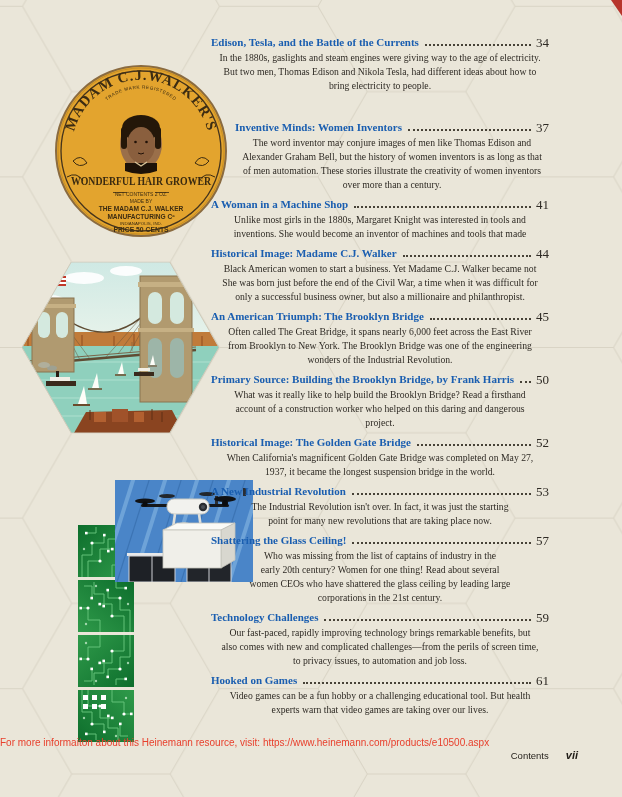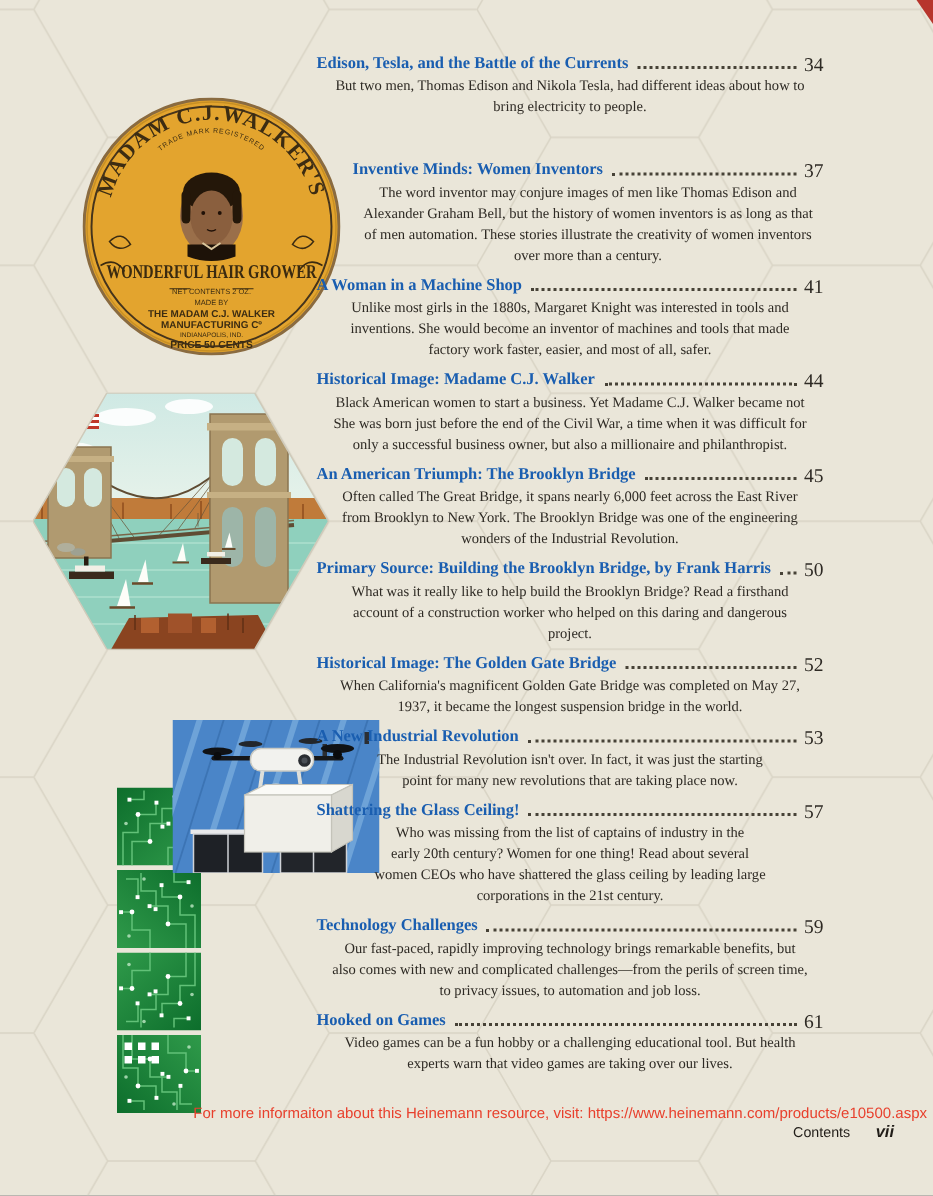--- a/index.html
+++ b/index.html
@@ -24,25 +24,25 @@
     color:#1a5eb0;margin-bottom:2px;cursor:pointer;
   }
   .head .t{white-space:nowrap;}
   .leader{flex:1;min-width:8px;margin:0 5px 3px 6px;border-bottom:2px dotted #474237;}
   .pg{color:#2e2a24;font-weight:normal;font-size:13px;white-space:nowrap;}
   .desc{font-size:9.7px;line-height:14px;color:#2e2a24;}
   .dline{white-space:nowrap;}
 
   
   .footer-note{
-    position:absolute;left:0;right:4px;top:737px;text-align:right;z-index:3;
+    position:absolute;left:0;right:16px;top:737px;text-align:left;z-index:3;
     font-family:"Liberation Sans",sans-serif;font-size:10px;color:#e8402d;cursor:pointer;
   }
   .footer-right{
-    position:absolute;right:26px;top:749px;z-index:3;display:flex;gap:17px;align-items:baseline;
+    position:absolute;right:44px;top:749px;z-index:3;display:flex;gap:17px;align-items:baseline;
     font-family:"Liberation Sans",sans-serif;color:#211d18;
   }
   .footer-right .section{font-size:9.5px;}
   .footer-right .folio{font-size:11px;font-weight:bold;font-style:italic;}
   .pcb{position:absolute;z-index:1;}
 </style>
 </head>
 <body>
 
 <div class="page">
@@ -314,20 +314,21 @@
   </svg>
 
   <div id="toc" class="toc">
     <div class="entry ind0">
       <div class="head">
         <span class="t">Edison, Tesla, and the Battle of the Currents</span>
         <span class="leader"></span>
         <span class="pg">34</span>
       </div>
       <div class="desc">
+          <div class="dline">In the 1880s, gaslights and steam engines were giving way to the age of electricity.</div>
           <div class="dline">But two men, Thomas Edison and Nikola Tesla, had different ideas about how to</div>
           <div class="dline">bring electricity to people.</div>
         </div>
     </div>
 
     <div class="entry ind1">
       <div class="head">
         <span class="t">Inventive Minds: Women Inventors</span>
         <span class="leader"></span>
         <span class="pg">37</span>
@@ -342,21 +343,20 @@
 
     <div class="entry ind0">
       <div class="head">
         <span class="t">A Woman in a Machine Shop</span>
         <span class="leader"></span>
         <span class="pg">41</span>
       </div>
       <div class="desc">
           <div class="dline">Unlike most girls in the 1880s, Margaret Knight was interested in tools and</div>
           <div class="dline">inventions. She would become an inventor of machines and tools that made</div>
-          <div class="dline">factory work faster, easier, and most of all, safer.</div>
         </div>
     </div>
 
     <div class="entry ind0">
       <div class="head">
         <span class="t">Historical Image: Madame C.J. Walker</span>
         <span class="leader"></span>
         <span class="pg">44</span>
       </div>
       <div class="desc">

